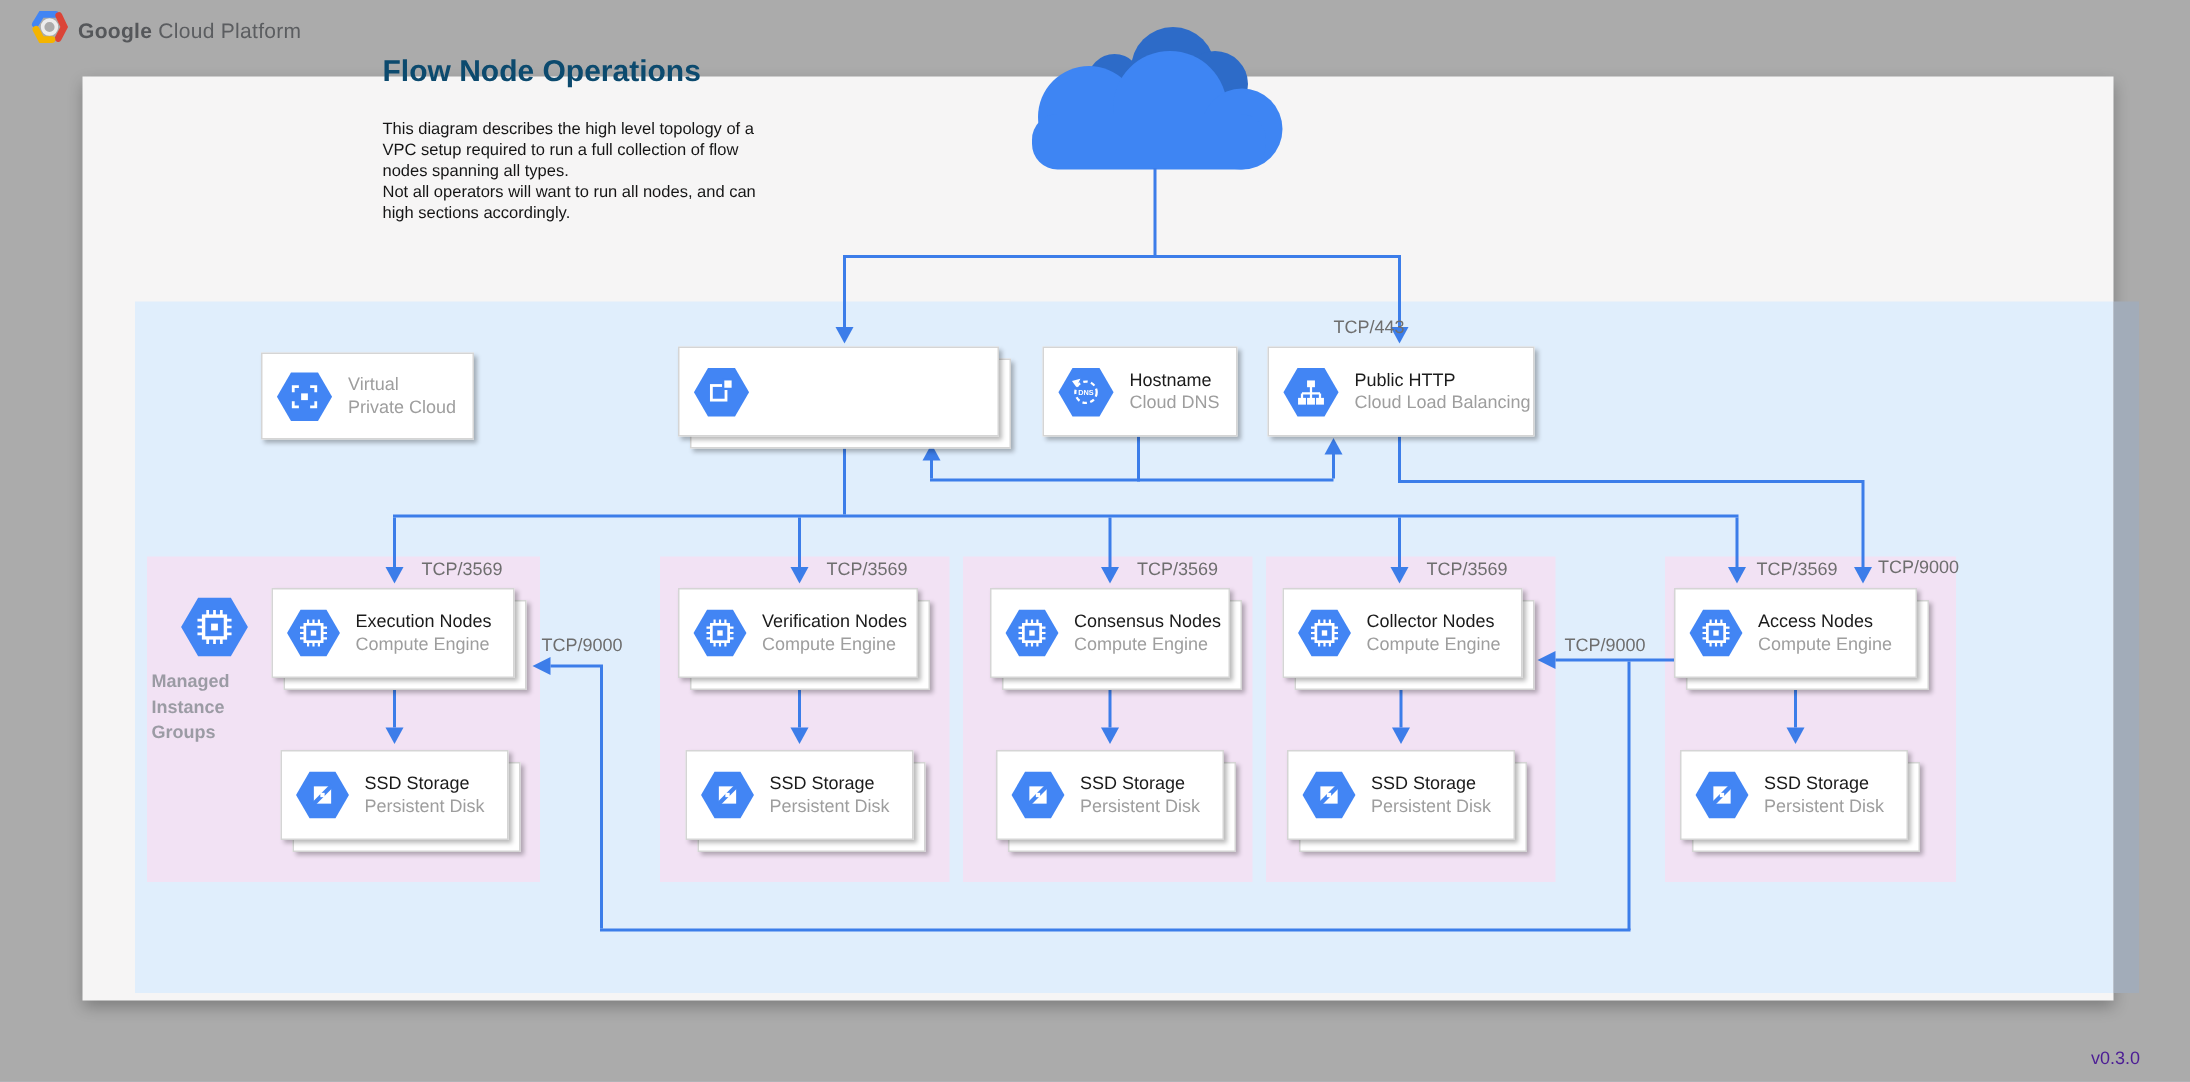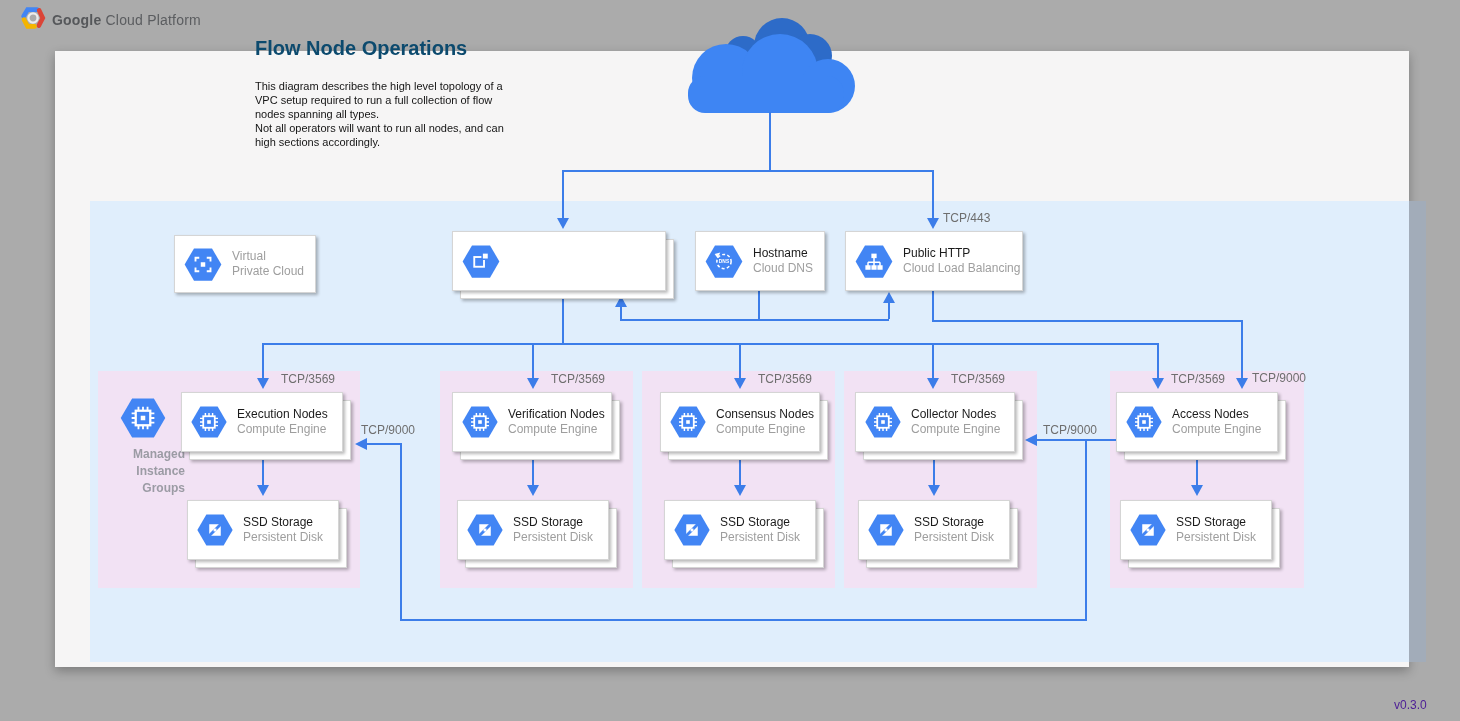--- a/index.html
+++ b/index.html
@@ -28,21 +28,21 @@
   .ah.down{border-left:6px solid transparent;border-right:6px solid transparent;border-top:11px solid var(--blue)}
   .ah.up{border-left:6px solid transparent;border-right:6px solid transparent;border-bottom:11px solid var(--blue)}
   .ah.left{border-top:6px solid transparent;border-bottom:6px solid transparent;border-right:12px solid var(--blue)}
   .tcp{position:absolute;font-size:12px;color:#6e6e6e;white-space:nowrap}
   .stack{position:absolute;background:#fff;border:1px solid #d5d5d5;box-shadow:2px 2px 3px rgba(0,0,0,.28)}
   .card{position:absolute;background:#fff;border:1px solid #d5d5d5;box-shadow:2px 2px 3px rgba(0,0,0,.28);display:flex;align-items:center}
   .hex{margin-left:9px;flex:0 0 auto}
   .ct{margin-left:10px;font-size:12px;line-height:15px;white-space:nowrap}
   .t1{color:#1b1b1b}
   .t2{color:#9e9e9e}
-  #miglabel{position:absolute;left:101px;top:446px;width:84px;text-align:right;font-size:12px;font-weight:700;color:#9B9BA4;line-height:17px}
+  #miglabel{position:absolute;left:101px;top:446px;width:84px;text-align:left;font-size:12px;font-weight:700;color:#9B9BA4;line-height:17px}
 </style>
 </head>
 <body>
 
 <svg width="0" height="0" style="position:absolute" aria-hidden="true">
   <defs>
     <polygon id="sym-hexbase" points="1,44 26,1 74,1 99,44 74,87 26,87" fill="#4285F4"></polygon>
     <g id="sym-compute">
       <use href="#sym-hexbase"></use>
       <g stroke="#fff" stroke-width="4">
@@ -134,21 +134,21 @@
   <div class="pink" style="left:642px;width:193px"></div>
   <div class="pink" style="left:844px;width:193px"></div>
   <div class="pink" style="left:1110px;width:194px"></div>
 
   <div class="ln" style="left:769px;top:112px;width:2px;height:59px"></div>
   <div class="ln" style="left:562px;top:170px;width:372px;height:2px"></div>
   <div class="ln" style="left:562px;top:172px;width:2px;height:46px"></div>
   <div class="ah down" style="left:557px;top:218px"></div>
   <div class="ln" style="left:932px;top:172px;width:2px;height:46px"></div>
   <div class="ah down" style="left:927px;top:218px"></div>
-  <div class="tcp" style="left:943px;top:211px">TCP/443</div>
+  <div class="tcp" style="left:889px;top:211px">TCP/443</div>
 
   <div class="ln" style="left:758px;top:291px;width:2px;height:30px"></div>
   <div class="ln" style="left:620px;top:319px;width:269px;height:2px"></div>
   <div class="ln" style="left:620px;top:306px;width:2px;height:13px"></div>
   <div class="ah up" style="left:615px;top:296px"></div>
   <div class="ln" style="left:888px;top:302px;width:2px;height:17px"></div>
   <div class="ah up" style="left:883px;top:292px"></div>
 
   <div class="ln" style="left:562px;top:299px;width:2px;height:44px"></div>
   <div class="ln" style="left:262px;top:343px;width:897px;height:2px"></div>

